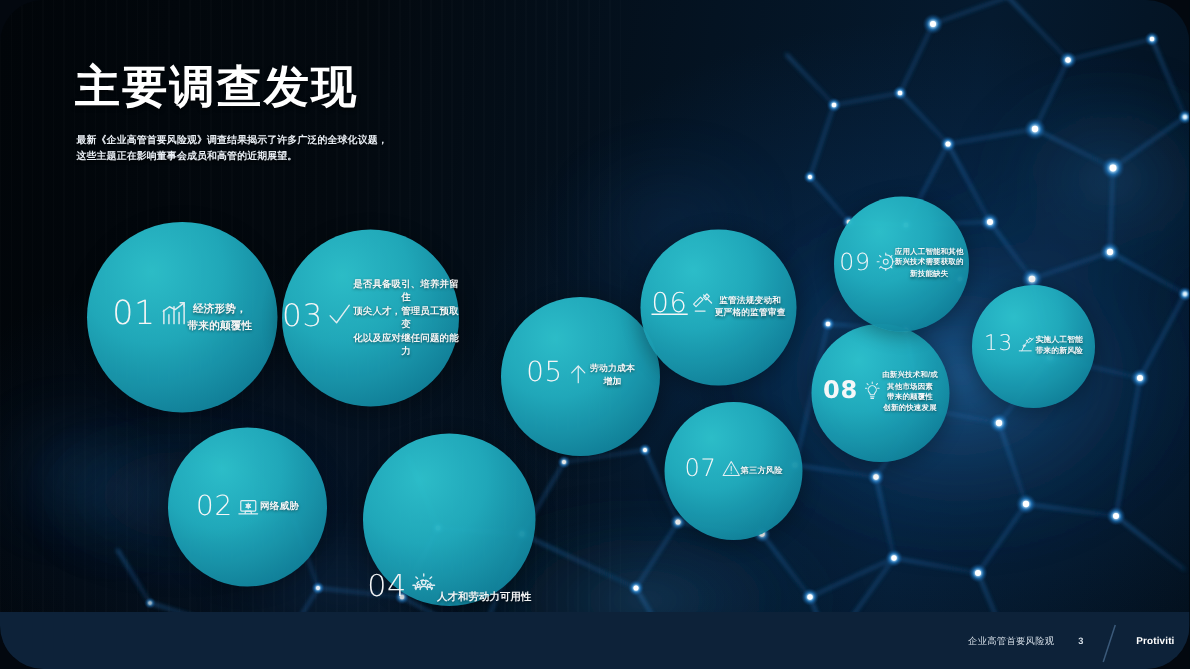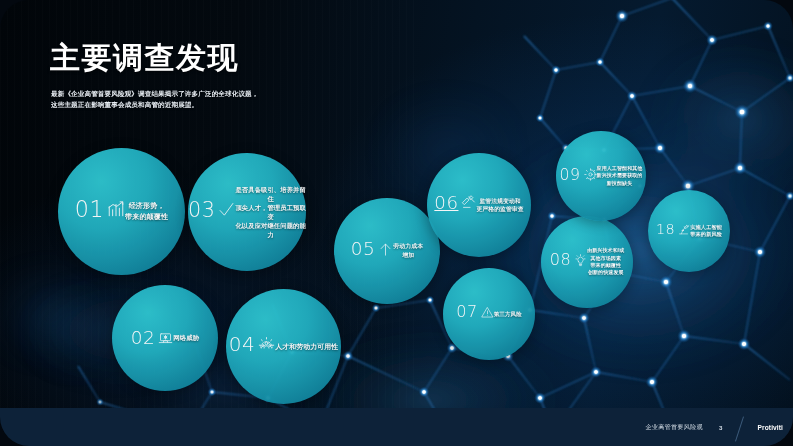--- a/index.html
+++ b/index.html
@@ -342,21 +342,21 @@
               </g>
             </svg>
           </span>
         </div>
         <div class="label" style="font-size: 6.3px; line-height: 9.1px; max-width: 101px;">
           <div>是否具备吸引、培养并留住</div>
           <div>顶尖人才，管理员工预取变</div>
           <div>化以及应对继任问题的能力</div>
         </div>
       </div>
-      <div class="bubble" style="left: 226px; top: 289px; width: 115px; height: 115px; background: radial-gradient(circle at 34% 26%, rgb(46, 196, 207) 0%, rgb(34, 174, 192) 38%, rgb(14, 124, 150) 88%, rgb(11, 109, 134) 100%); opacity: 0.96;">
+      <div class="bubble" style="left: 242px; top: 289px; width: 115px; height: 115px; background: radial-gradient(circle at 34% 26%, rgb(46, 196, 207) 0%, rgb(34, 174, 192) 38%, rgb(14, 124, 150) 88%, rgb(11, 109, 134) 100%); opacity: 0.96; align-items: flex-end;">
         <div class="row" style="margin-bottom: 4px;">
           <span class="num" style="font-size: 20.1px;">04</span>
           <span class="ico">
             <svg width="17" height="17" viewBox="0 0 24 24">
       <g stroke="#eaf7fb" stroke-width="1.3" fill="none" stroke-linecap="round" stroke-linejoin="round">
                 <path d="M4 16a8 8 0 0 1 16 0" stroke-dasharray="2.6 2.2"></path>
       <path d="M12 2.2v2M4.6 5.2l1.5 1.4M19.4 5.2l-1.5 1.4M1.8 13h2M20.2 13h2"></path>
       <circle cx="12" cy="10.4" r="2"></circle>
                 <path d="M8.6 17c0-1.8 1.5-3.1 3.4-3.1s3.4 1.3 3.4 3.1"></path>
       <circle cx="7.2" cy="13.4" r="1.4"></circle>
@@ -418,21 +418,21 @@
               </g>
             </svg>
           </span>
         </div>
         <div class="label" style="font-size: 5.5px; line-height: 8px; max-width: 79px;">
           <div>第三方风险</div>
         </div>
       </div>
       <div class="bubble" style="left: 541px; top: 216px; width: 92px; height: 92px; background: radial-gradient(circle at 34% 26%, rgb(46, 196, 207) 0%, rgb(34, 174, 192) 38%, rgb(14, 124, 150) 88%, rgb(11, 109, 134) 100%); opacity: 0.96;">
         <div class="row" style="margin-bottom: 3px;">
-          <span class="num" style="font-size: 16.1px;">08</span>
+          <span class="num" style="font-size: 16.1px; font-weight: bold;">08</span>
           <span class="ico">
             <svg width="13" height="13" viewBox="0 0 24 24">
       <g stroke="#eaf7fb" stroke-width="1.3" fill="none" stroke-linecap="round" stroke-linejoin="round">
                 <path d="M8.4 14.2a5 5 0 1 1 7.2 0c-.9 1-1.2 1.8-1.2 2.8H9.6c0-1-.3-1.8-1.2-2.8Z"></path>
       <path d="M9.8 19.4h4.4M10.4 21.4h3.2"></path>
       <path d="M12 1.2v1.8M3.6 9h1.8M18.6 9h1.8M5.6 3.2l1.3 1.3M18.4 3.2l-1.3 1.3"></path>
               </g>
             </svg>
           </span>
         </div>
@@ -458,21 +458,21 @@
           </span>
         </div>
         <div class="label" style="font-size: 5px; line-height: 7.3px; max-width: 77px;">
           <div>应用人工智能和其他</div>
           <div>新兴技术需要获取的</div>
           <div>新技能缺失</div>
         </div>
       </div>
       <div class="bubble" style="left: 648px; top: 190px; width: 82px; height: 82px; background: radial-gradient(circle at 34% 26%, rgb(46, 196, 207) 0%, rgb(34, 174, 192) 38%, rgb(14, 124, 150) 88%, rgb(11, 109, 134) 100%); opacity: 0.96;">
         <div class="row" style="margin-bottom: 3px;">
-          <span class="num" style="font-size: 14.4px;">18</span>
+          <span class="num" style="font-size: 14.4px;">13</span>
           <span class="ico">
             <svg width="12" height="12" viewBox="0 0 24 24">
       <g stroke="#eaf7fb" stroke-width="1.3" fill="none" stroke-linecap="round" stroke-linejoin="round">
                 <path d="M3 19.8 H19"></path>
                 <path d="M6.5 19.8 L9.5 13"></path>
       <path d="M9.5 13 L14 7.4"></path>
                 <circle cx="9.5" cy="13" r="1.3"></circle>
       <path d="M13.2 6.4 L17 3.6 M15.2 9 L19 6.2"></path>
       <path d="M12.6 5.6 L14.2 8.2"></path>
                 <path d="M17 2.8 L20.4 4.6 M19 5.4 L21.8 3.2"></path>

